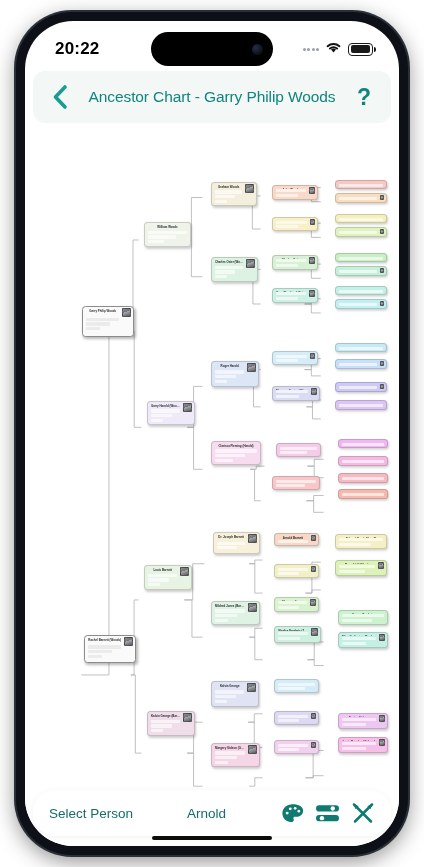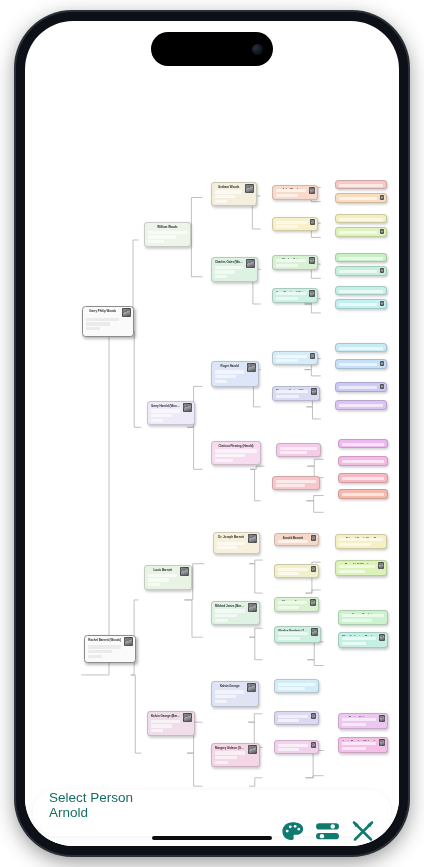--- a/index.html
+++ b/index.html
@@ -127,46 +127,75 @@
   }
   .node.root .bar{ background:#ebebeb; }
   .node.root .nm{ color:#2b2b2b; }
 
   
   #toolbar{
     position:absolute; left:8px; right:8px; bottom:10px; height:46px;
     background:rgba(255,255,255,.93);
     backdrop-filter:blur(6px);
     border-radius:22px;
-    display:flex; 
+    display:flex; align-items:center;
     padding:0 16px;
     z-index:35;
     box-shadow:0 1px 6px rgba(0,0,0,.06);
-    flex-direction:column;
   }
   .tb-text{ color:#166e66; font-size:13.5px; font-weight:400; cursor:pointer; white-space:nowrap; }
   #tb-select{ margin-right:54px; }
   #tb-actions{ }
   #tb-icons{ margin-left:auto; display:flex; align-items:center; gap:11px; }
   #tb-icons > span{ cursor:pointer; display:flex; color:#0f7a70; }
   #home-ind{
     position:absolute; bottom:6px; left:50%; transform:translateX(-50%);
     width:120px; height:4px; border-radius:3px; background:#0c0c0c; z-index:40;
   }
 </style>
 </head>
 <body>
 
 <div id="device">
   <div id="screen">
 
+    <div id="statusbar">
+      <div id="clock">20:22</div>
+      <div id="status-right">
+        <span class="sig-dots">
+          <i></i>
+            <i></i>
+            <i></i>
+            <i></i>
+        </span>
+        <span>
+          <svg width="17" height="13" viewBox="0 0 17 13">
+            <path d="M8.5 11.6 L11 8.6 A4 4 0 0 0 6 8.6 Z" fill="#111"></path>
+            <path d="M2.6 5.2 A9 9 0 0 1 14.4 5.2" stroke="#111" stroke-width="2" fill="none" stroke-linecap="round"></path>
+            <path d="M4.9 7.6 A6 6 0 0 1 12.1 7.6" stroke="#111" stroke-width="1.9" fill="none" stroke-linecap="round"></path>
+          </svg>
+        </span>
+        <span class="batt">
+            <span></span>
+          </span>
+      </div>
+    </div>
     <div id="island">
         <div class="cam"></div>
       </div>
 
+    <div id="navbar">
+      <div id="back-btn">
+        <svg width="16" height="26" viewBox="0 0 16 26">
+          <path d="M13 3 L3.5 13 L13 23" stroke="currentColor" stroke-width="3.6" fill="none" stroke-linecap="round" stroke-linejoin="round"></path>
+        </svg>
+      </div>
+      <div id="title">Ancestor Chart - Garry Philip Woods</div>
+      <div id="help-btn">?</div>
+    </div>
 
     <div id="canvas">
       <div id="chart-layer">
         <svg id="links" viewBox="0 0 392 689" preserveAspectRatio="none">
             <path d="M109 198.5 L113.2 198.5 L113.2 111.5 L119 111.5" stroke="#b0b0b0" stroke-width="0.8" fill="none"></path>
             <path d="M109 198.5 L88 198.5 L88 526 L59 526" stroke="#b0b0b0" stroke-width="0.8" fill="none"></path>
             <path d="M166 111.5 L174.4 111.5 L174.4 71 L186 71" stroke="#b0b0b0" stroke-width="0.8" fill="none"></path>
             <path d="M166 111.5 L174.4 111.5 L174.4 146.5 L186 146.5" stroke="#b0b0b0" stroke-width="0.8" fill="none"></path>
             <path d="M111 526 L114.36 526 L114.36 454.5 L119 454.5" stroke="#b0b0b0" stroke-width="0.8" fill="none"></path>
             <path d="M111 526 L115.62 526 L115.62 600.5 L122 600.5" stroke="#b0b0b0" stroke-width="0.8" fill="none"></path>

